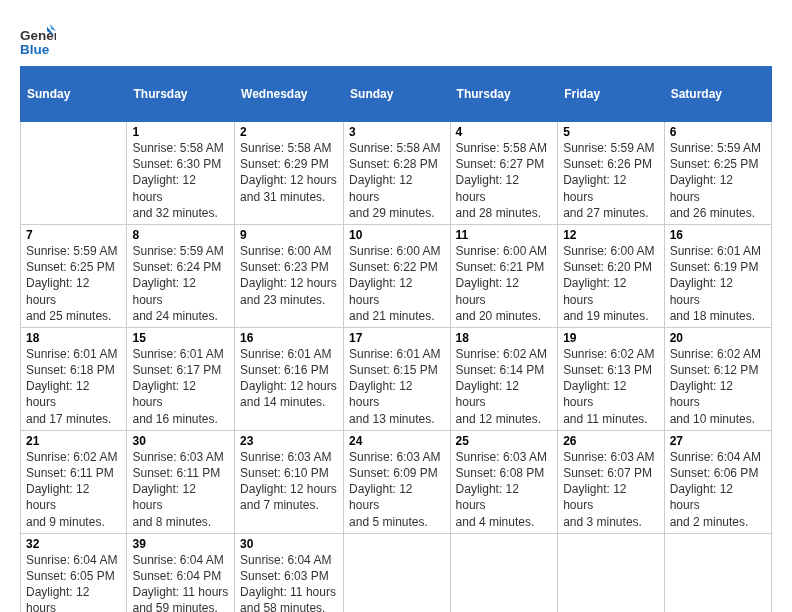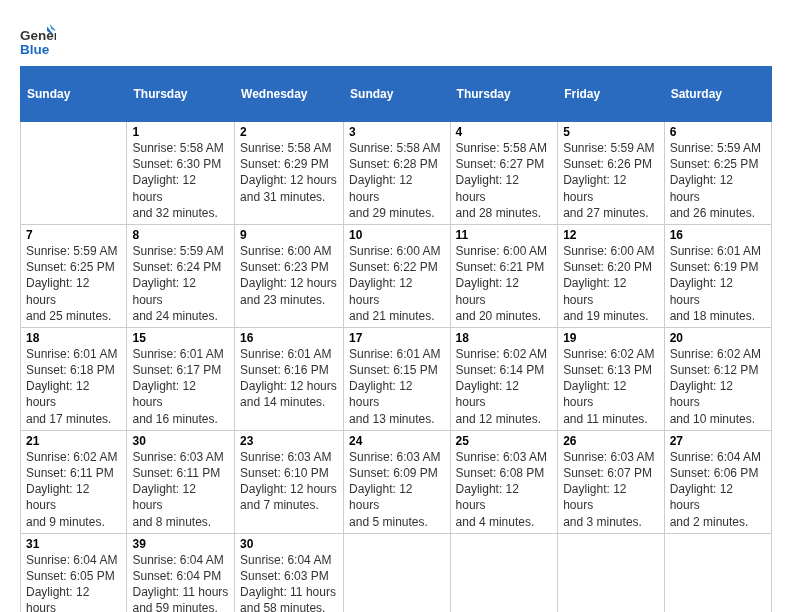--- a/index.html
+++ b/index.html
@@ -314,21 +314,21 @@
           <td>
             <span class="day-num">27</span>
             <div class="day-detail" style="white-space: pre-line;">Sunrise: 6:04 AM
 Sunset: 6:06 PM
 Daylight: 12 hours
 and 2 minutes.</div>
           </td>
         </tr>
         <tr>
           <td>
-            <span class="day-num">31</span>
+            <span class="day-num">32</span>
             <div class="day-detail" style="white-space: pre-line;">Sunrise: 6:04 AM
 Sunset: 6:05 PM
 Daylight: 12 hours
 and 1 minute.</div>
           </td>
           <td>
             <span class="day-num">39</span>
             <div class="day-detail" style="white-space: pre-line;">Sunrise: 6:04 AM
 Sunset: 6:04 PM
 Daylight: 11 hours

